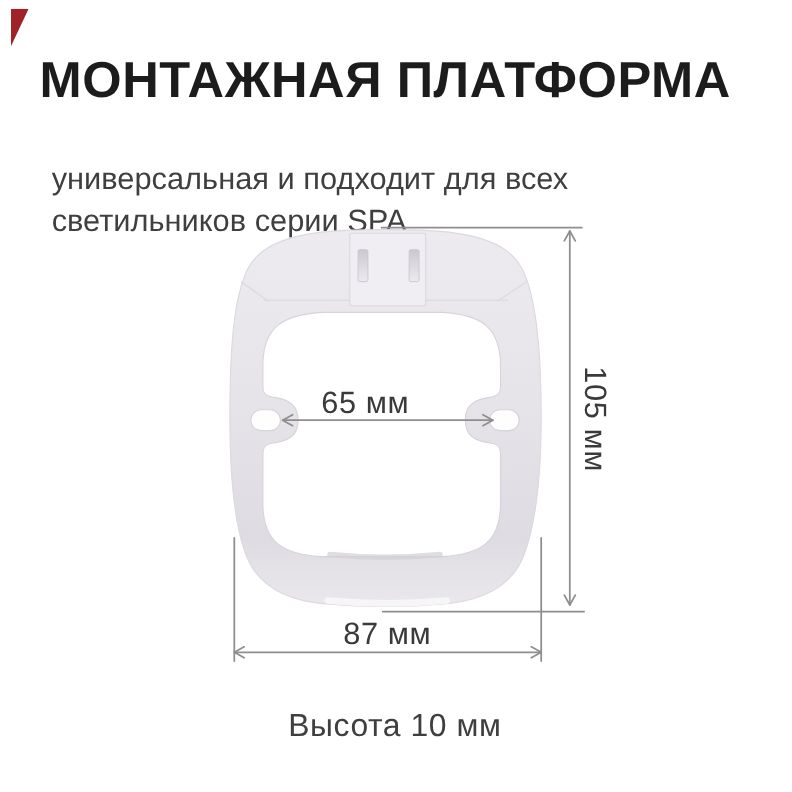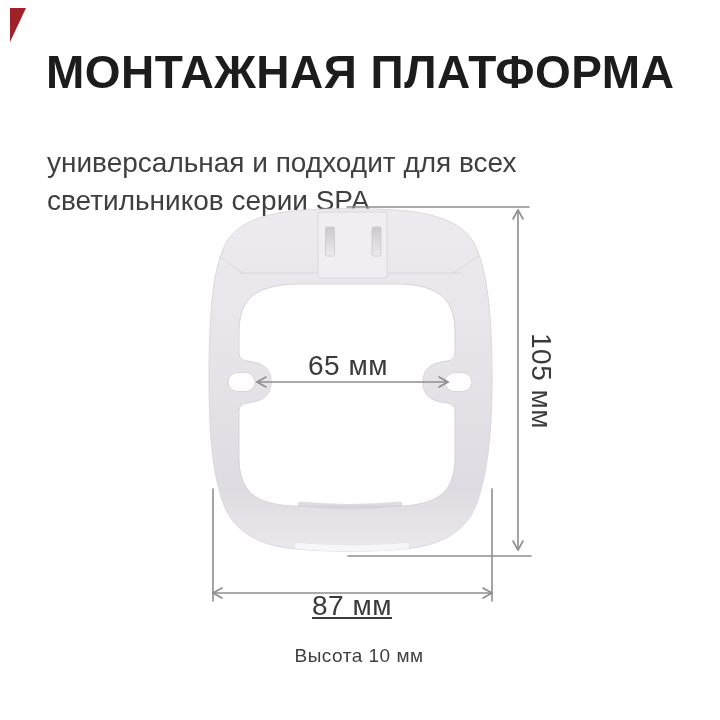--- a/index.html
+++ b/index.html
@@ -11,46 +11,46 @@
     --body-fill:#E7E4EA;
   }
   *{margin:0;padding:0;box-sizing:border-box;}
   html,body{width:720px;height:720px;background:#ffffff;overflow:hidden;
     font-family:"Liberation Sans", sans-serif;}
   .page{position:relative;width:720px;height:720px;background:#fff;}
 
   .corner{position:absolute;left:10px;top:8px;width:16px;height:34px;}
 
   .title{
-    position:absolute;left:46px;top:48px;
+    position:absolute;left:36px;top:48px;
     font-size:46px;font-weight:bold;line-height:1.05;
     letter-spacing:.5px;color:var(--text-primary);
     white-space:nowrap;
   }
   .subtitle{
     position:absolute;left:47px;top:104px;max-width:545px;
     font-size:28px;line-height:38px;font-weight:400;
     color:var(--text-secondary);
     margin-top:40px;
   }
 
   .diagram-svg{position:absolute;left:0;top:0;width:720px;height:720px;}
 
   .dim-label{
     position:absolute;
     font-size:28px;color:var(--dim-text);letter-spacing:.5px;
     white-space:nowrap;line-height:1;
   }
-  .dim-65{left:348px;top:352px;transform:translateX(-50%);text-align:center;}
-  .dim-87{left:352px;top:592px;transform:translateX(-50%);text-decoration:underline;}
+  .dim-65{left:332px;top:352px;transform:translateX(-50%);text-align:center;}
+  .dim-87{left:352px;top:562px;transform:translateX(-50%);}
   .dim-105{left:541px;top:381px;transform:translate(-50%,-50%) rotate(90deg);}
 
   .height-note{
     position:absolute;left:359px;top:646px;transform:translateX(-50%);
-    font-size:19px;color:var(--text-secondary);letter-spacing:.5px;
+    font-size:29px;color:var(--text-secondary);letter-spacing:.5px;
     white-space:nowrap;line-height:1;
   }
 </style>
 </head>
 <body>
 
 <div class="page">
 
   <svg class="corner" viewBox="0 0 16 34">
     <polygon points="0,0 16,0 0,34" style="fill:var(--accent-red)"></polygon>

